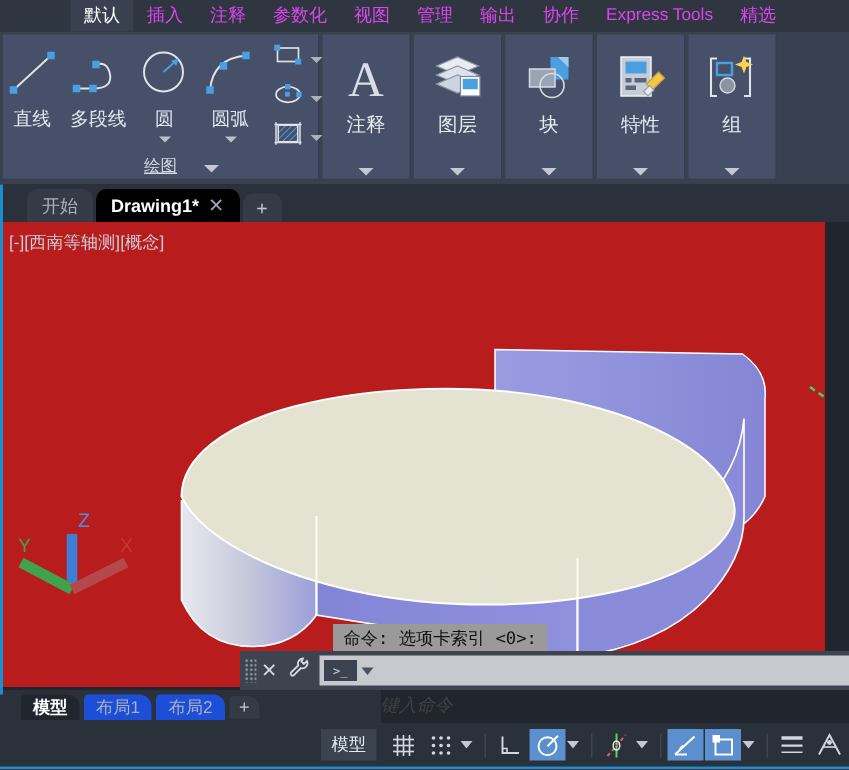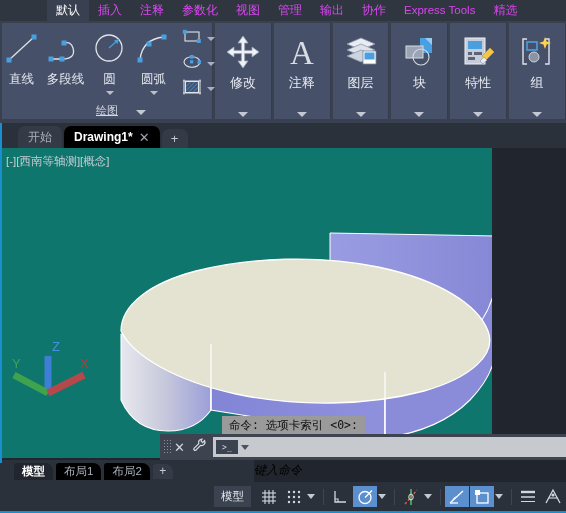--- a/index.html
+++ b/index.html
@@ -80,22 +80,22 @@
   }
   .dtab.active{background:#000000;color:#ffffff;font-weight:bold;}
   .dtab .x{font-size:13px;color:#9aa2ae;cursor:pointer;}
   .dtab-add{
     height:19px;width:26px;display:flex;align-items:center;justify-content:center;
     background:#343b47;border-radius:7px 7px 0 0;color:#c3c9d3;font-size:13px;
   }
 
   
   .canvas{
-    position:absolute;left:0;top:148px;width:492px;height:310px;
-    background:#0f766e;overflow:hidden;
+    position:absolute;left:0;top:148px;width:550px;height:310px;
+    background:#b91c1c;overflow:hidden;
   }
   .vp-label{
     position:absolute;left:6px;top:6px;font-size:11.5px;color:#c8ccd4;white-space:nowrap;
   }
   .model-svg{position:absolute;left:0;top:0;}
 
   
   .cmd-tip{
     position:absolute;left:222px;top:268px;
     background:#9a9a9a;color:#111;font-size:11.5px;
@@ -120,30 +120,30 @@
   .cmd-prompt{
     width:22px;height:14px;margin-left:3px;background:#3b4250;
     display:flex;align-items:center;justify-content:center;
     color:#cfd4dc;font-size:8px;font-family:"DejaVu Sans Mono",monospace;
   }
   .cmd-caret{
     width:0;height:0;margin:0 5px 0 3px;
     border-left:4px solid transparent;border-right:4px solid transparent;
     border-top:5px solid #4a5161;
   }
-  .cmd-ph{font-size:12px;color:#000000;font-style:italic;margin-top:47px;}
+  .cmd-ph{font-size:12px;color:#404040;font-style:italic;margin-top:47px;}
 
   
   .layouts{
     position:absolute;left:0;top:460px;width:240px;height:22px;
     background:#2b313b;display:flex;align-items:center;padding-left:14px;gap:3px;
   }
   .ltab{
     height:17px;padding:0 8px;display:flex;align-items:center;
-    font-size:11.5px;color:#aab1bd;background:#000000;border-radius:3px 8px 0 0;
+    font-size:11.5px;color:#aab1bd;background:#1d4ed8;border-radius:3px 8px 0 0;
   }
   .ltab.active{background:#21262e;color:#fff;font-weight:bold;}
   .ltab-add{
     height:15px;width:20px;display:flex;align-items:center;justify-content:center;
     background:#343b47;border-radius:3px 8px 0 0;color:#c3c9d3;font-size:12px;
   }
 
   
   .statusbar{
     position:absolute;left:0;top:482px;width:566px;height:29px;
@@ -276,29 +276,20 @@
                 </svg>
               </span>
               <span class="small-caret"></span>
             </div>
           </div>
         </div>
         <div class="panel-title">绘图</div>
         <div class="panel-arrow" style="left:66%;bottom:4px;"></div>
       </div>
 
-      <div class="panel panel-big">
-        <span class="icon">
-          <svg width="36" height="36" viewBox="0 0 36 36">
-            <path d="M18 2 L23 9 L19.6 9 L19.6 16.4 L27 16.4 L27 13 L34 18 L27 23 L27 19.6 L19.6 19.6 L19.6 27 L23 27 L18 34 L13 27 L16.4 27 L16.4 19.6 L9 19.6 L9 23 L2 18 L9 13 L9 16.4 L16.4 16.4 L16.4 9 L13 9 Z" fill="#eef1f6" stroke="#9aa3b2" stroke-width="0.8"></path>
-          </svg>
-        </span>
-        <span class="name">修改</span>
-        <span class="panel-arrow"></span>
-      </div>
 
       <div class="panel panel-big">
         <span class="icon">
           <svg width="36" height="36" viewBox="0 0 36 36">
             <text x="18" y="30" font-family="Liberation Serif, serif" font-size="33" fill="#d8dce4" text-anchor="middle">A</text>
           </svg>
         </span>
         <span class="name">注释</span>
         <span class="panel-arrow"></span>
       </div>

